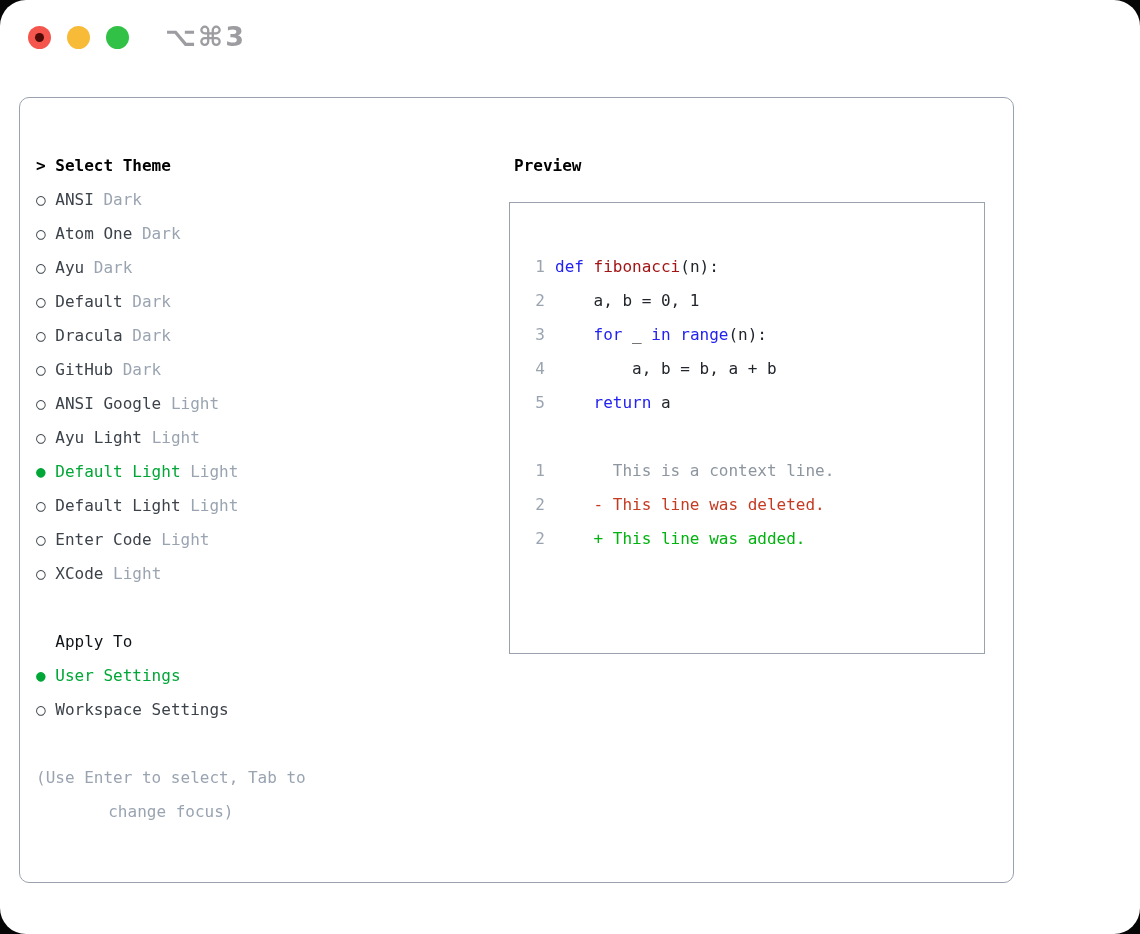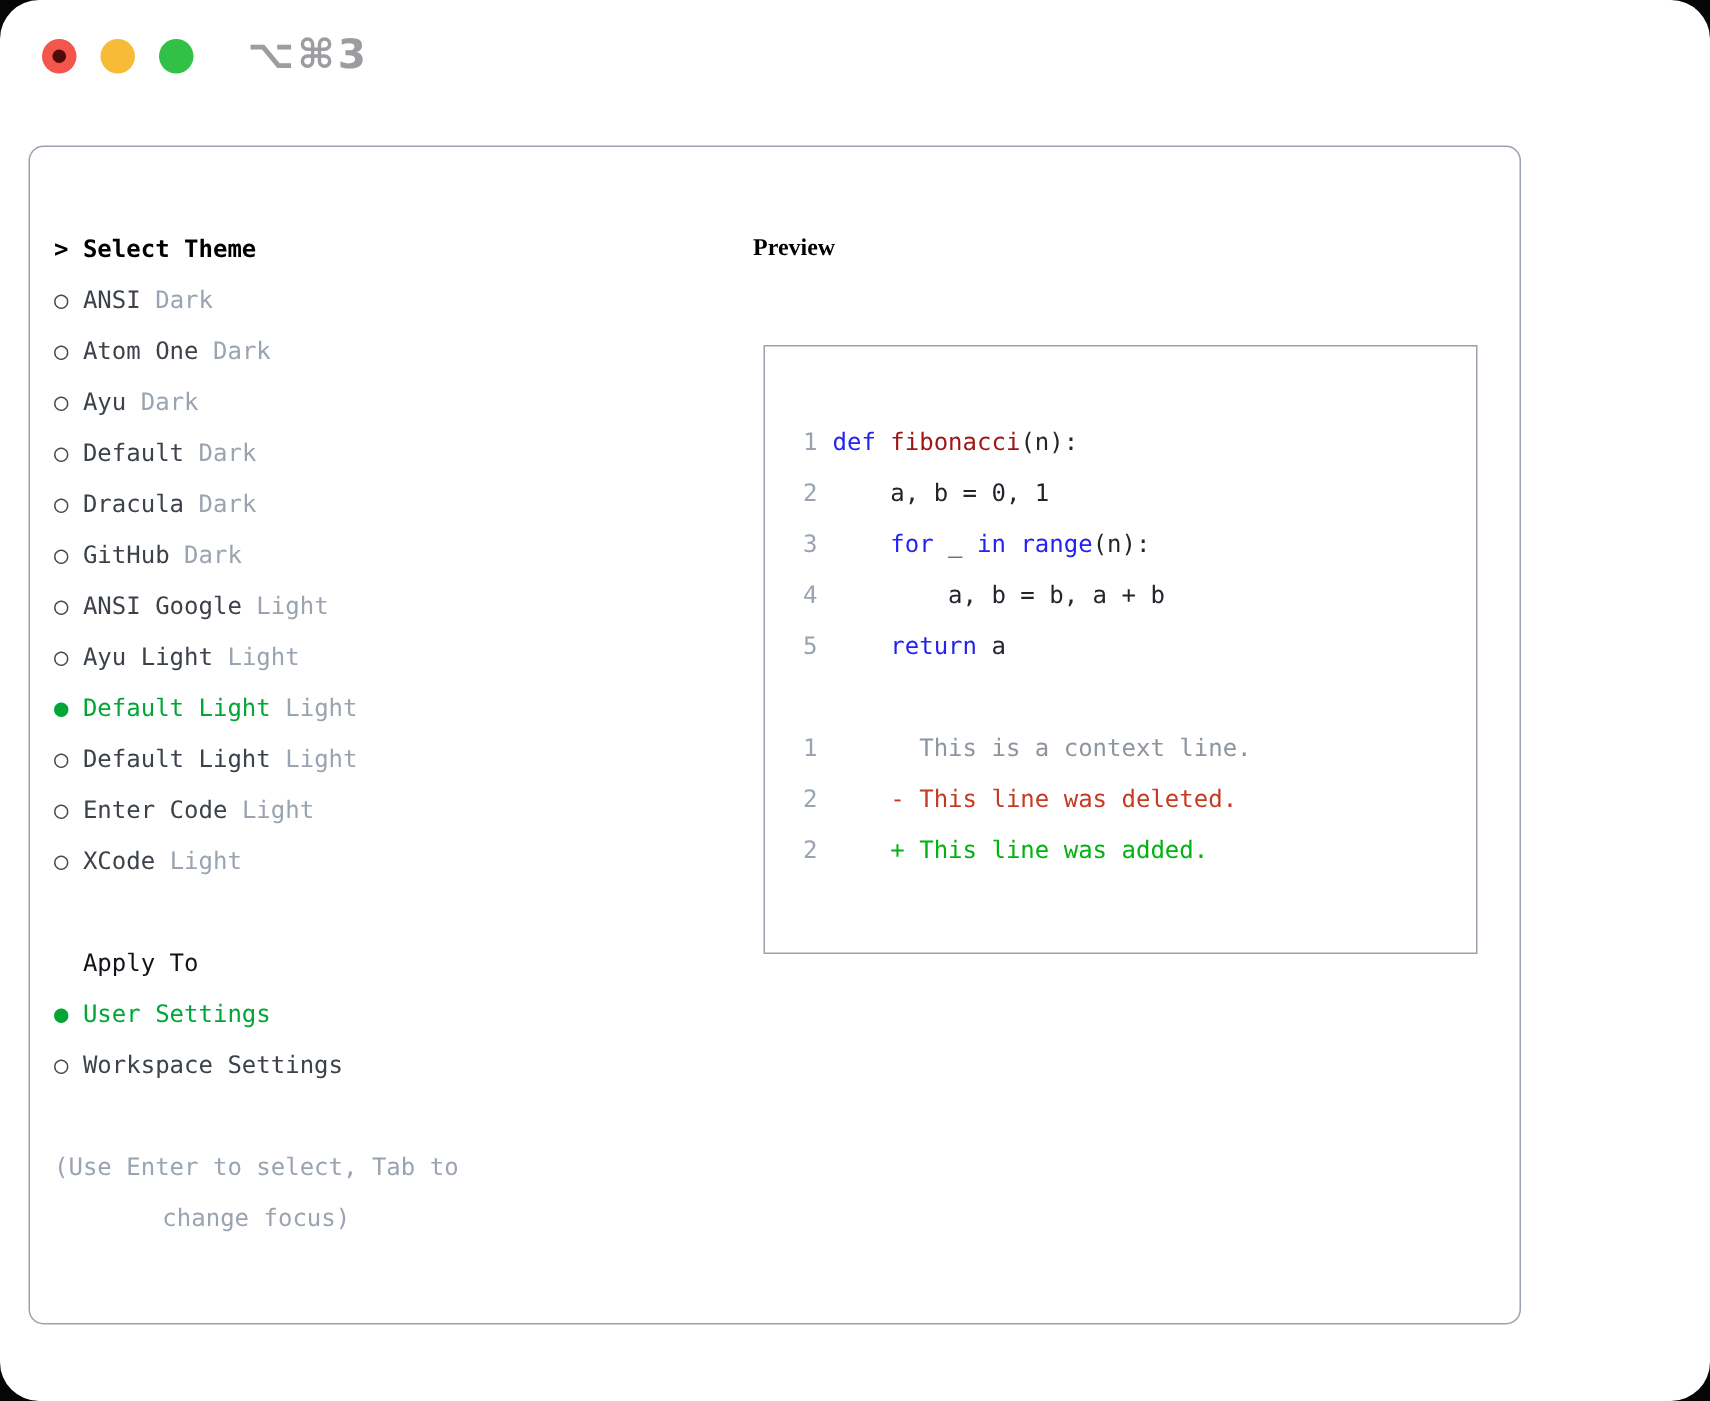--- a/index.html
+++ b/index.html
@@ -36,28 +36,27 @@
   .apply-block{position:absolute;left:36px;top:625px;}
   .hint-block{position:absolute;left:36px;top:761px;color:#9aa4b1;text-align:center;}
   .hdr{font-weight:700;color:#000000;}
   .subhdr{color:#101418;}
   .marker{color:#434a52;}
   .marker.sel{color:#00a737;}
   .item-label{color:#3c424a;}
   .item-label.sel{color:#00a737;}
   .item-tag{color:#9aa4b1;}
   
-  .preview-header{position:absolute;left:502px;top:149px;font-weight:700;color:#000000;font-family:Liberation Serif, serif;}
+  .preview-header{position:absolute;left:514px;top:149px;font-weight:700;color:#000000;}
   .preview-box{
-    position:absolute;left:509px;top:202px;width:476px;height:406px;
+    position:absolute;left:509px;top:202px;width:476px;height:452px;
     border:1.5px solid #9aa2ae;background:#ffffff;
     box-sizing:border-box;
     padding:47px 10px 0 21px;
     overflow:hidden;
-    margin-top:28px;
   }
   .lineno{display:inline-block;width:14px;text-align:right;margin-right:10px;color:#9aa4b1;}
   .tok-keyword{color:#2222f2;}
   .tok-function{color:#a31515;}
   .tok-plain{color:#22262c;}
   .tok-context{color:#8d959f;}
   .tok-deleted{color:#c43b22;}
   .tok-added{color:#00b30f;}
 </style>
 </head>

